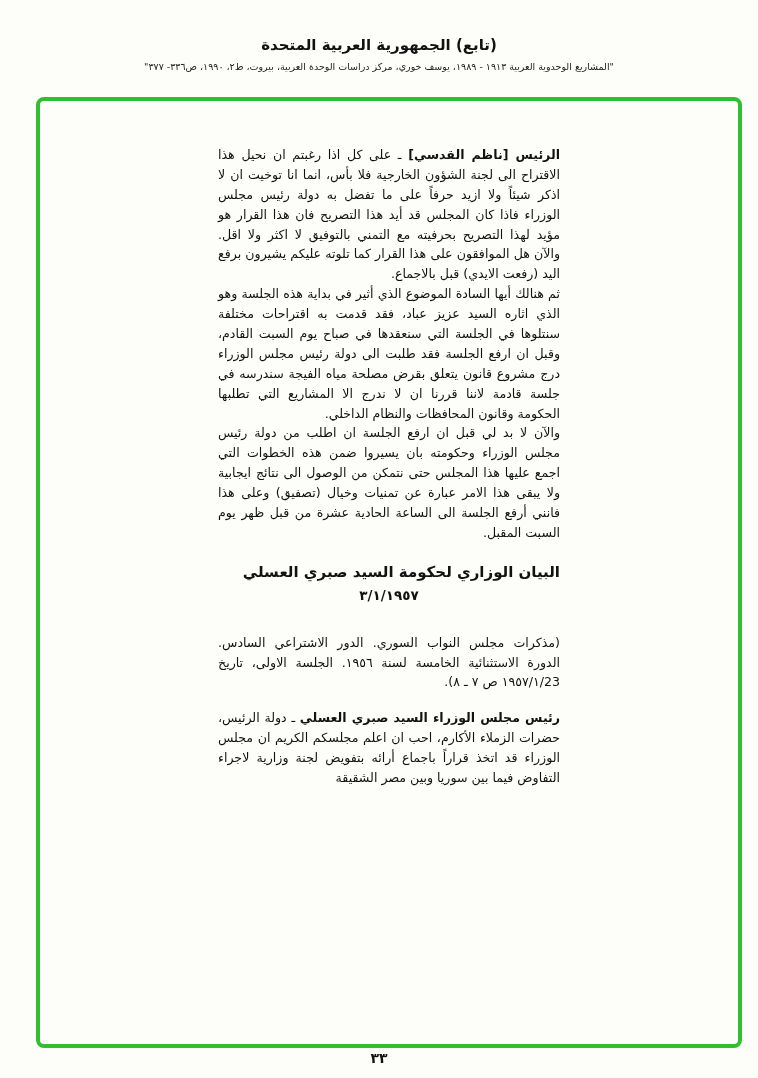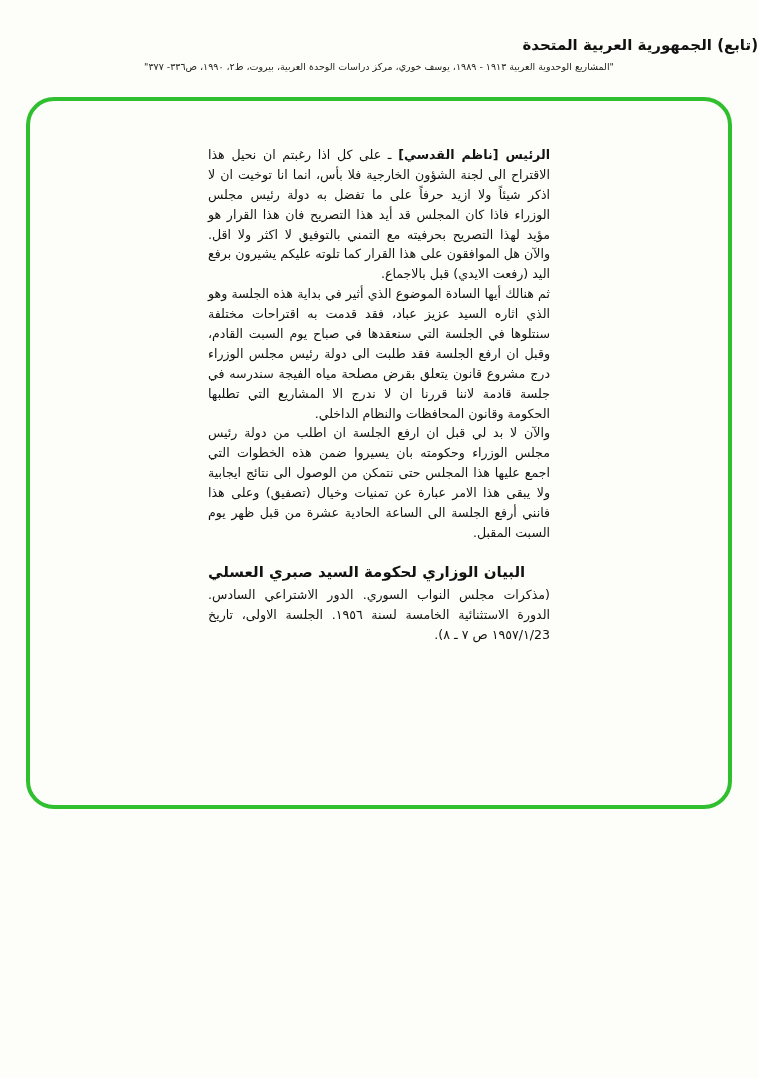--- a/index.html
+++ b/index.html
@@ -15,60 +15,61 @@
     font-family:"DejaVu Sans",sans-serif;
     color:var(--ink);
     overflow:hidden;
   }
   .page{
     position:relative;
     width:758px;height:1078px;
   }
   .header{
     direction:rtl;
+    text-align:center;
     font-weight:bold;
     font-size:15px;
     padding-top:36px;
     letter-spacing:0.2px;
   }
   .citation{
     direction:rtl;
     text-align:center;
     font-size:9.5px;
     margin-top:7px;
     color:#1c1c1c;
   }
   .frame{
     position:absolute;
-    left:26px;
+    left:36px;
     top:97px;
     width:706px;
-    height:712px;
+    height:951px;
     border:4px solid var(--frame-green);
-    border-radius:28px;
+    border-radius:8px;
     background:transparent;
   }
   .text-column{
     width:342px;
     margin:44px auto 0 auto;
     direction:rtl;
     text-align:justify;
     font-size:12.6px;
     line-height:1.58;
     color:#121212;
   }
   .para{
     margin:0;
   }
   .lead{
     font-weight:bold;
   }
   .section-heading{
     margin:18px 0 2px 0;
-    text-align:left;
+    text-align:right;
     font-size:15px;
     font-weight:bold;
     line-height:1.5;
   }
   .section-date{
     text-align:center;
     font-weight:bold;
     font-size:13.5px;
     margin-bottom:26px;
   }
@@ -101,21 +102,24 @@
 
       <p class="para"><span class="lead">الرئيس [ناظم القدسي]</span><span> ـ على كل اذا رغبتم ان نحيل هذا الاقتراح الى لجنة الشؤون الخارجية فلا بأس، انما انا توخيت ان لا اذكر شيئاً ولا ازيد حرفاً على ما تفضل به دولة رئيس مجلس الوزراء فاذا كان المجلس قد أيد هذا التصريح فان هذا القرار هو مؤيد لهذا التصريح بحرفيته مع التمني بالتوفيق لا اكثر ولا اقل. والآن هل الموافقون على هذا القرار كما تلوته عليكم يشيرون برفع اليد (رفعت الايدي) قبل بالاجماع.</span></p>
 
 
       <p class="para"><span class="lead"></span><span>ثم هنالك أيها السادة الموضوع الذي أثير في بداية هذه الجلسة وهو الذي اثاره السيد عزيز عباد، فقد قدمت به اقتراحات مختلفة سنتلوها في الجلسة التي سنعقدها في صباح يوم السبت القادم، وقبل ان ارفع الجلسة فقد طلبت الى دولة رئيس مجلس الوزراء درج مشروع قانون يتعلق بقرض مصلحة مياه الفيجة سندرسه في جلسة قادمة لاننا قررنا ان لا ندرج الا المشاريع التي تطلبها الحكومة وقانون المحافظات والنظام الداخلي.</span></p>
 
       <p class="para"><span class="lead"></span><span>والآن لا بد لي قبل ان ارفع الجلسة ان اطلب من دولة رئيس مجلس الوزراء وحكومته بان يسيروا ضمن هذه الخطوات التي اجمع عليها هذا المجلس حتى نتمكن من الوصول الى نتائج ايجابية ولا يبقى هذا الامر عبارة عن تمنيات وخيال (تصفيق) وعلى هذا فانني أرفع الجلسة الى الساعة الحادية عشرة من قبل ظهر يوم السبت المقبل.</span></p>
 
       <h2 class="section-heading">البيان الوزاري لحكومة السيد صبري العسلي</h2>
 
+      <div class="section-date">٣/١/١٩٥٧</div>
 
       <p class="para reference">(مذكرات مجلس النواب السوري. الدور الاشتراعي السادس. الدورة الاستثنائية الخامسة لسنة ١٩٥٦. الجلسة الاولى، تاريخ ١٩٥٧/١/23 ص ٧ ـ ٨).</p>
 
+      <p class="para closing"><span class="lead">رئيس مجلس الوزراء السيد صبري العسلي</span><span> ـ دولة الرئيس، حضرات الزملاء الأكارم، احب ان اعلم مجلسكم الكريم ان مجلس الوزراء قد اتخذ قراراً باجماع أرائه بتفويض لجنة وزارية لاجراء التفاوض فيما بين سوريا وبين مصر الشقيقة</span></p>
 
     </div>
   </div>
 
+  <div class="page-number">٣٣</div>
 
 </div>
 
 </body></html>

